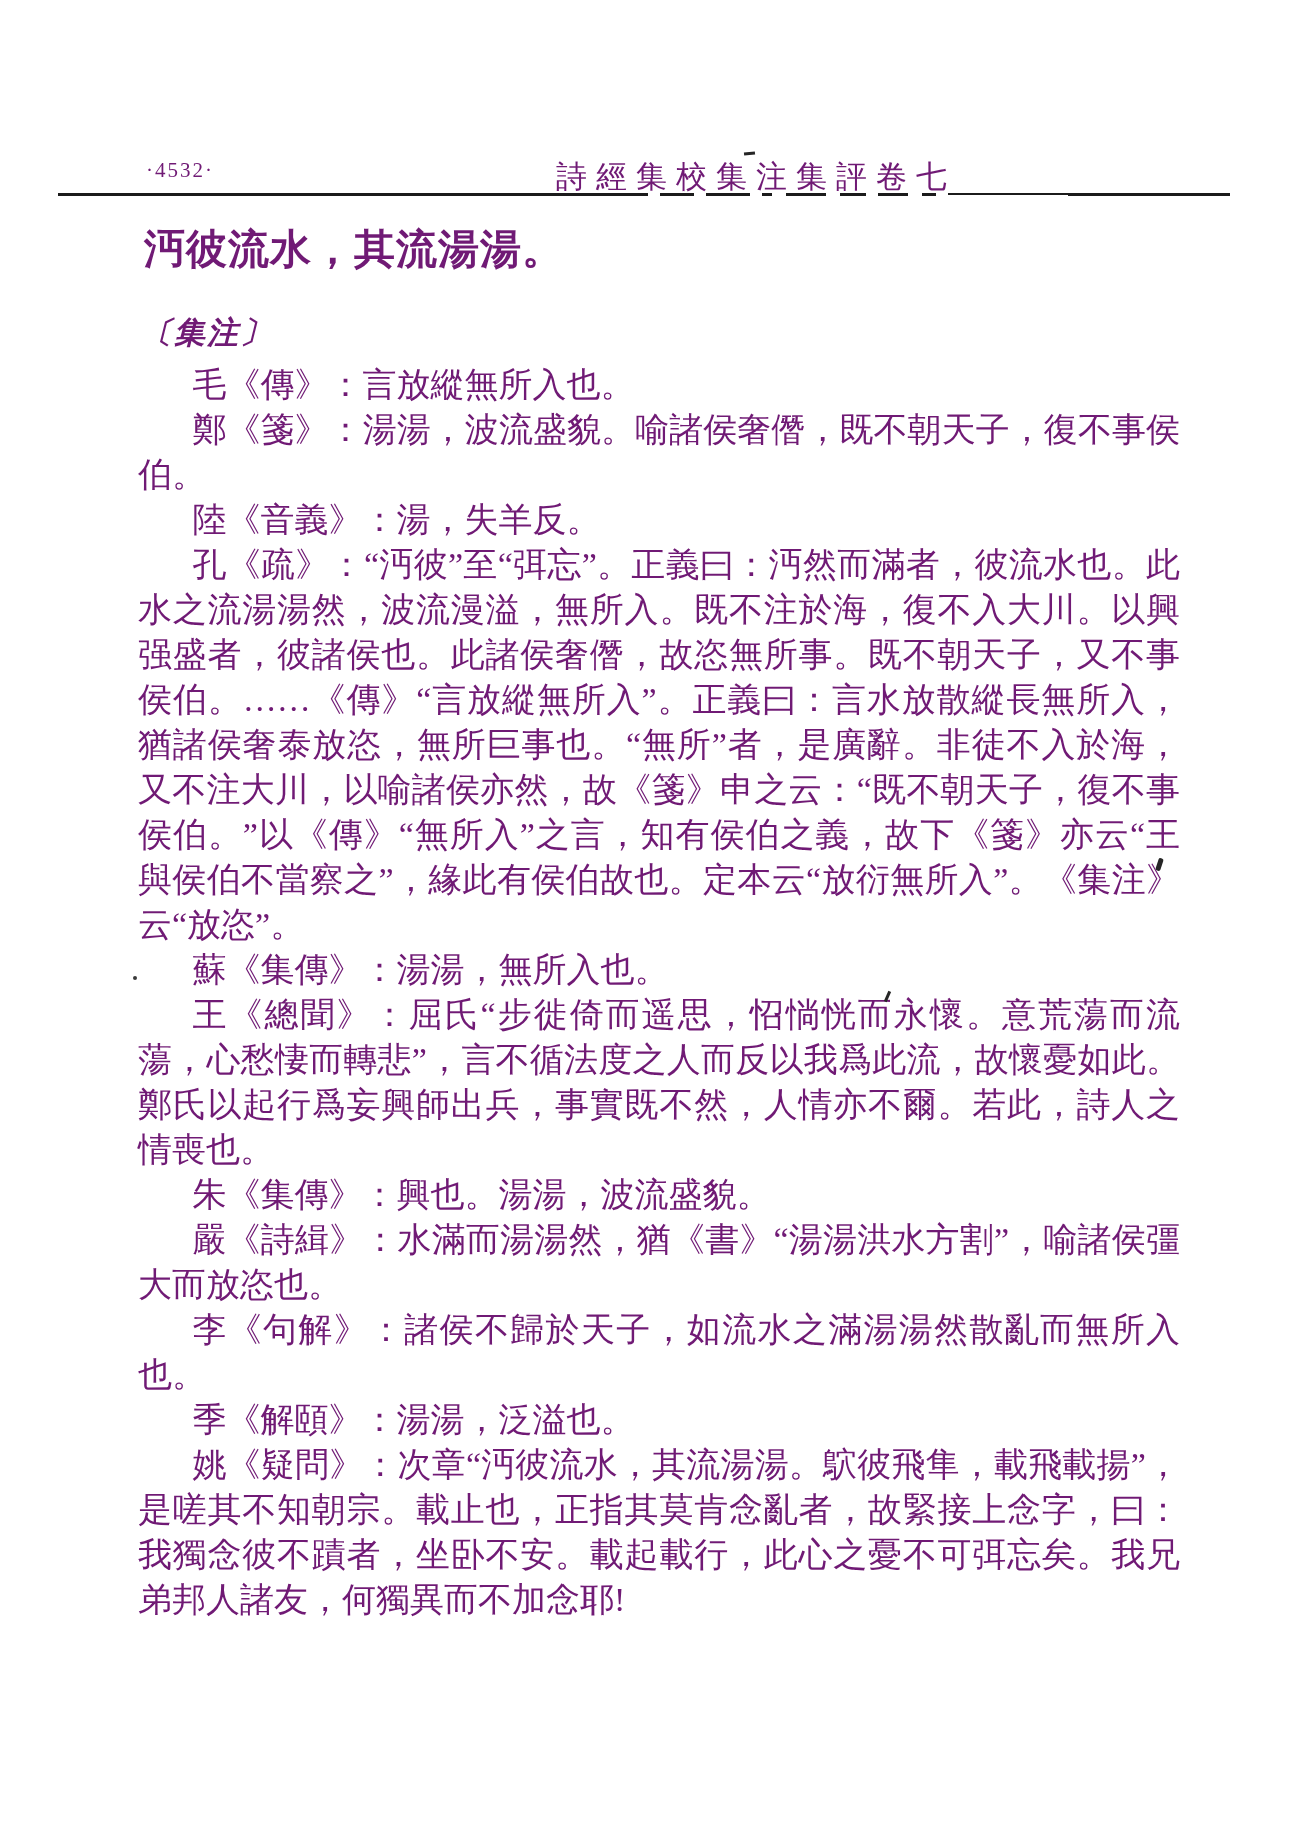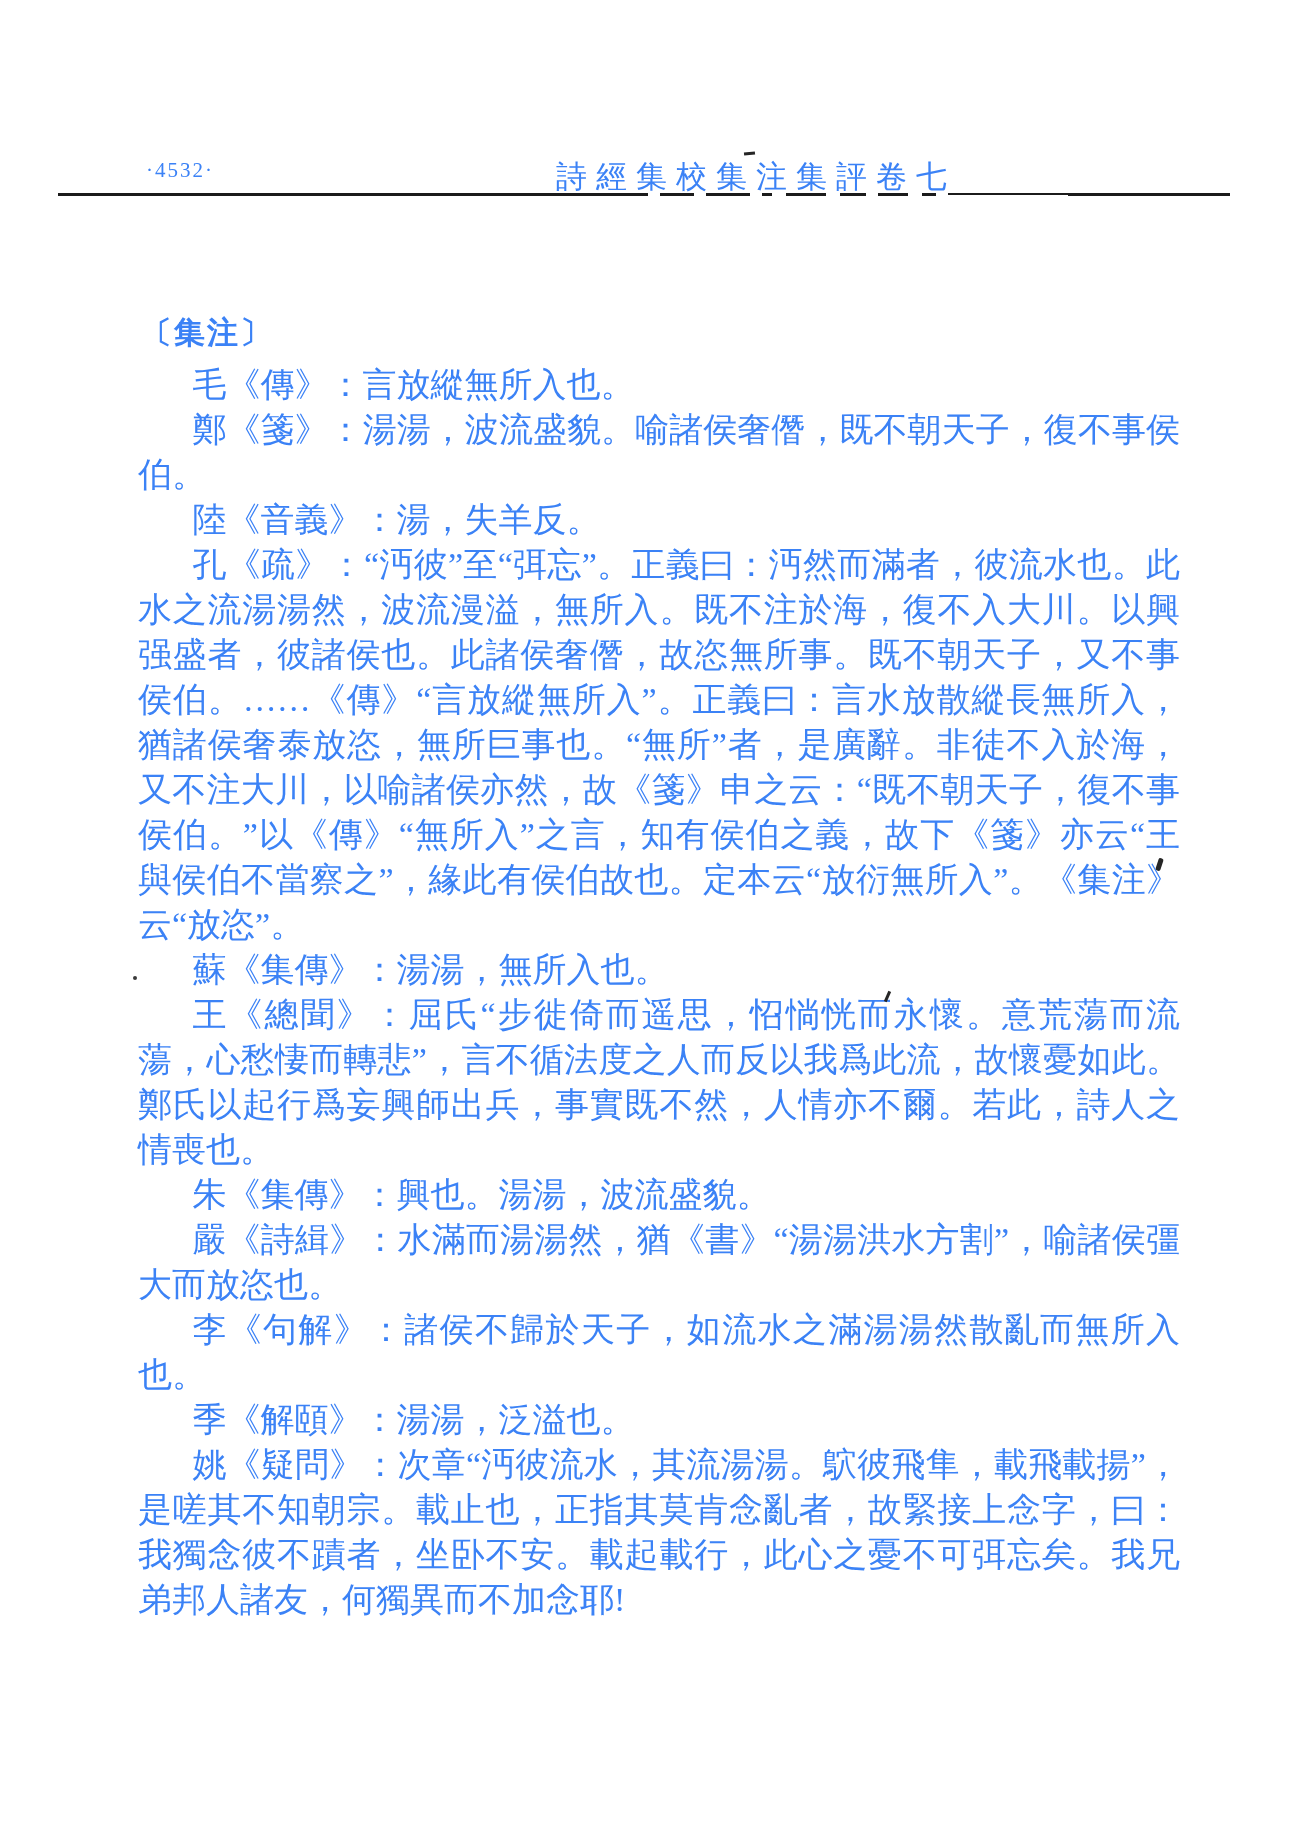--- a/index.html
+++ b/index.html
@@ -1,41 +1,41 @@
 <!DOCTYPE html>
 <html><head>
 <meta charset="utf-8">
 <style>
   html,body{margin:0;padding:0;background:#e8e8e8;}
   .page{
     position:relative;
     width:1300px;height:1827px;
     margin:0 auto;
     background:#ffffff;
-    color:#3b82f6;
+    color:#701a75;
     font-family:"Liberation Serif","DejaVu Serif",serif;
     overflow:hidden;
   }
   .hdr-num{
     position:absolute;left:146px;top:158px;
     font-size:21px;letter-spacing:2px;white-space:nowrap;
   }
   .hdr-title{
     position:absolute;left:556px;top:156px;
     font-size:31px;letter-spacing:9px;white-space:nowrap;
   }
   .rule{position:absolute;left:0;top:193px;width:1300px;height:5px;}
   .rule i{position:absolute;top:0;height:3px;background:#1b1b1b;display:block;}
   .verse{
     position:absolute;left:144px;top:222px;margin:0;
     font-size:41px;font-weight:700;letter-spacing:1px;white-space:nowrap;
   }
   .section{
     position:absolute;left:141px;top:312px;margin:0;
-    font-size:31px;font-weight:700;letter-spacing:2px;white-space:nowrap;
+    font-size:31px;font-weight:700;letter-spacing:2px;white-space:nowrap;font-style:italic;
   }
   .bodytext{
     position:absolute;left:138px;top:362px;width:1042px;
     font-size:34px;line-height:45px;
     text-align:justify;text-justify:inter-ideograph;
   }
   .bodytext p{margin:0;text-indent:1.6em;}
   .art{position:absolute;background:#262626;}
   .art-dash{left:744px;top:152px;width:11px;height:3px;transform:rotate(-6deg);}
   .art-tick{left:1157px;top:858px;width:5px;height:13px;border-radius:2px;transform:rotate(18deg);}
@@ -56,20 +56,21 @@
     <i style="left:706px;width:44px;"></i>
     <i style="left:762px;width:10px;"></i>
     <i style="left:786px;width:40px;"></i>
     <i style="left:840px;width:26px;"></i>
     <i style="left:878px;width:30px;"></i>
     <i style="left:922px;width:14px;"></i>
     <i style="left:948px;width:282px;height:2px;"></i>
     <i style="left:1068px;width:162px;"></i>
   </div>
 
+  <h1 class="verse">沔彼流水，其流湯湯。</h1>
 
   <h2 class="section">〔集注〕</h2>
 
   <div class="bodytext">
     <p>毛《傳》：言放縱無所入也。</p>
     <p>鄭《箋》：湯湯，波流盛貌。喻諸侯奢僭，既不朝天子，復不事侯伯。</p>
     <p>陸《音義》：湯，失羊反。</p>
     <p>孔《疏》：“沔彼”至“弭忘”。正義曰：沔然而滿者，彼流水也。此水之流湯湯然，波流漫溢，無所入。既不注於海，復不入大川。以興强盛者，彼諸侯也。此諸侯奢僭，故恣無所事。既不朝天子，又不事侯伯。……《傳》“言放縱無所入”。正義曰：言水放散縱長無所入，猶諸侯奢泰放恣，無所巨事也。“無所”者，是廣辭。非徒不入於海，又不注大川，以喻諸侯亦然，故《箋》申之云：“既不朝天子，復不事侯伯。”以《傳》“無所入”之言，知有侯伯之義，故下《箋》亦云“王與侯伯不當察之”，緣此有侯伯故也。定本云“放衍無所入”。《集注》云“放恣”。</p>
     <p>蘇《集傳》：湯湯，無所入也。</p>
     <p>王《總聞》：屈氏“步徙倚而遥思，怊惝恍而永懷。意荒蕩而流蕩，心愁悽而轉悲”，言不循法度之人而反以我爲此流，故懷憂如此。鄭氏以起行爲妄興師出兵，事實既不然，人情亦不爾。若此，詩人之情喪也。</p>

